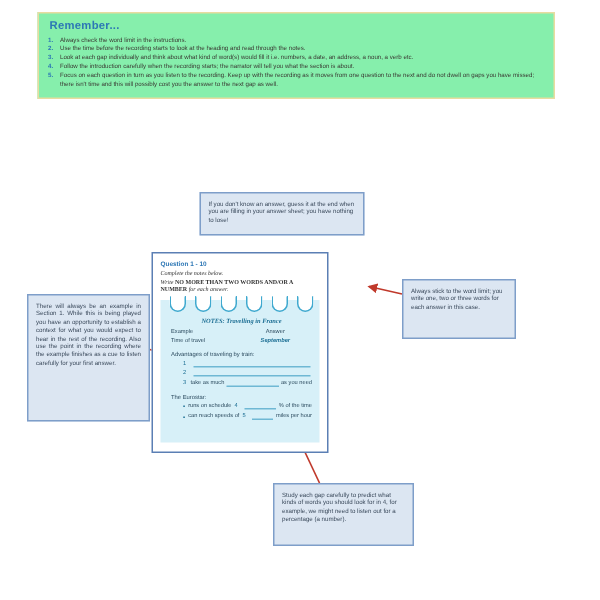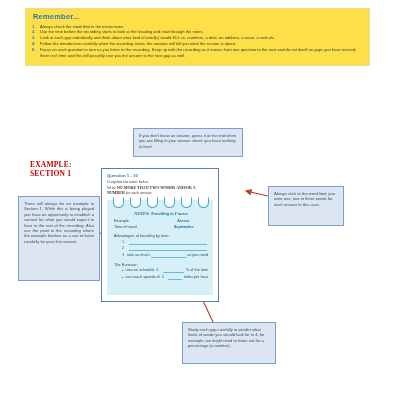--- a/index.html
+++ b/index.html
@@ -5,21 +5,21 @@
   html,body{margin:0;padding:0;}
   body{
     width:400px;height:400px;background:#ffffff;overflow:hidden;
     font-family:"Liberation Sans", sans-serif;position:relative;
   }
   .page{position:absolute;left:0;top:0;width:400px;height:400px;}
 
   
   .remember-box{
     position:absolute;left:25px;top:8px;width:345px;height:58px;
-    background:#fde047;border:1px solid #e8dca0;box-sizing:border-box;
+    background:#86efac;border:1px solid #e8dca0;box-sizing:border-box;
     padding:3px 5px 3px 6px;
   }
   .remember-title{
     color:#2d77b5;font-weight:bold;font-size:7.5px;letter-spacing:.2px;
     margin:0 0 2.5px 1px;
   }
   .remember-list{margin:0;padding:0;list-style:none;}
   .remember-list li{
     display:flex;font-size:4.1px;line-height:5.6px;color:#3a3a33;
     margin-bottom:.4px;
@@ -137,24 +137,20 @@
         <path d="M0,0 L6,3 L0,6 z" fill="#c0392b"></path>
       </marker>
     </defs>
     <line x1="100" y1="233" x2="118" y2="239" stroke="#c0392b" stroke-width="1.1" marker-end="url(#ah)"></line>
     <line x1="268" y1="196" x2="246" y2="191" stroke="#c0392b" stroke-width="1.1" marker-end="url(#ah)"></line>
     <line x1="213" y1="322" x2="197" y2="288" stroke="#c0392b" stroke-width="1.1" marker-end="url(#ah)"></line>
   </svg>
 
   <div class="callout" id="callout-guess">If you don't know an answer, guess it at the end when you are filling in your answer sheet; you have nothing to lose!</div>
 
-  <div class="example-label">
-    <div>EXAMPLE:</div>
-    <div>SECTION 1</div>
-  </div>
 
   <div class="callout justify" id="callout-example">There will always be an example in Section 1. While this is being played you have an opportunity to establish a context for what you would expect to hear in the rest of the recording. Also use the point in the recording where the example finishes as a cue to listen carefully for your first answer.</div>
 
   <div class="callout" id="callout-wordlimit">Always stick to the word limit; you write one, two or three words for each answer in this case.</div>
 
   <div class="callout" id="callout-predict">Study each gap carefully to predict what kinds of words you should look for in 4, for example, we might need to listen out for a percentage (a number).</div>
 
   <div class="paper">
     <div class="q-head">Question 1 - 10</div>
     <div class="q-sub">Complete the notes below.</div>

